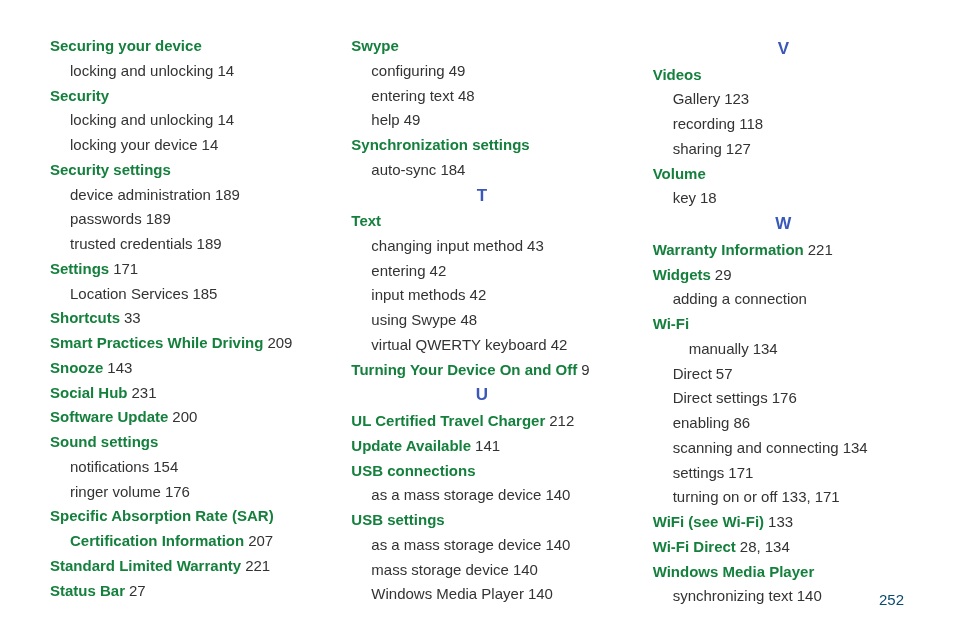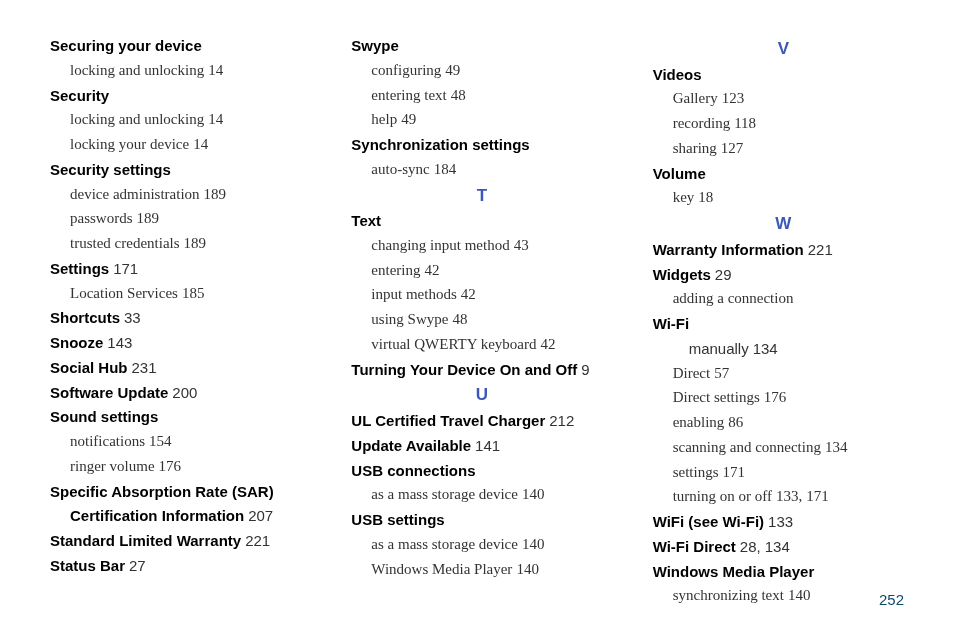--- a/index.html
+++ b/index.html
@@ -27,32 +27,31 @@
     }
     .letter {
       color: #3a58b8;
       font-weight: bold;
       text-align: center;
       font-size: 17px;
       margin: 2px 0;
     }
     .term {
       font-weight: bold;
-      color: #000000;
+      color: #15803d;
     }
     .pg {
       font-weight: normal;
       color: #333;
       margin-left: 4px;
     }
     .sub {
       padding-left: 20px;
       font-weight: normal;
       color: #333;
-      font-family: Liberation Serif, serif;
     }
     .sub2 {
       padding-left: 36px;
       font-weight: normal;
       color: #333;
     }
     .line {
       margin-bottom: 3px;
     }
     .page-number {
@@ -78,20 +77,21 @@
 
     <div class="line"><span class="term">Security settings</span></div>
     <div class="line sub"><span>device administration</span><span class="pg">189</span></div>
     <div class="line sub"><span>passwords</span><span class="pg">189</span></div>
     <div class="line sub"><span>trusted credentials</span><span class="pg">189</span></div>
 
     <div class="line"><span class="term">Settings</span><span class="pg">171</span></div>
     <div class="line sub"><span>Location Services</span><span class="pg">185</span></div>
 
     <div class="line"><span class="term">Shortcuts</span><span class="pg">33</span></div>
+    <div class="line"><span class="term">Smart Practices While Driving</span><span class="pg">209</span></div>
     <div class="line"><span class="term">Snooze</span><span class="pg">143</span></div>
     <div class="line"><span class="term">Social Hub</span><span class="pg">231</span></div>
     <div class="line"><span class="term">Software Update</span><span class="pg">200</span></div>
 
     <div class="line"><span class="term">Sound settings</span></div>
     <div class="line sub"><span>notifications</span><span class="pg">154</span></div>
     <div class="line sub"><span>ringer volume</span><span class="pg">176</span></div>
 
     <div class="line" style="padding-left:0"><span class="term">Specific Absorption Rate (SAR)</span></div>
     <div class="line" style="padding-left:20px"><span class="term">Certification Information</span><span class="pg">207</span></div>
@@ -123,20 +123,21 @@
     <div class="letter">U</div>
 
     <div class="line"><span class="term">UL Certified Travel Charger</span><span class="pg">212</span></div>
     <div class="line"><span class="term">Update Available</span><span class="pg">141</span></div>
 
     <div class="line"><span class="term">USB connections</span></div>
     <div class="line sub"><span>as a mass storage device</span><span class="pg">140</span></div>
 
     <div class="line"><span class="term">USB settings</span></div>
     <div class="line sub"><span>as a mass storage device</span><span class="pg">140</span></div>
+    <div class="line sub"><span>mass storage device</span><span class="pg">140</span></div>
     <div class="line sub"><span>Windows Media Player</span><span class="pg">140</span></div>
   </div>
 
   <div class="col">
     <div class="letter">V</div>
 
     <div class="line"><span class="term">Videos</span></div>
     <div class="line sub"><span>Gallery</span><span class="pg">123</span></div>
     <div class="line sub"><span>recording</span><span class="pg">118</span></div>
     <div class="line sub"><span>sharing</span><span class="pg">127</span></div>

